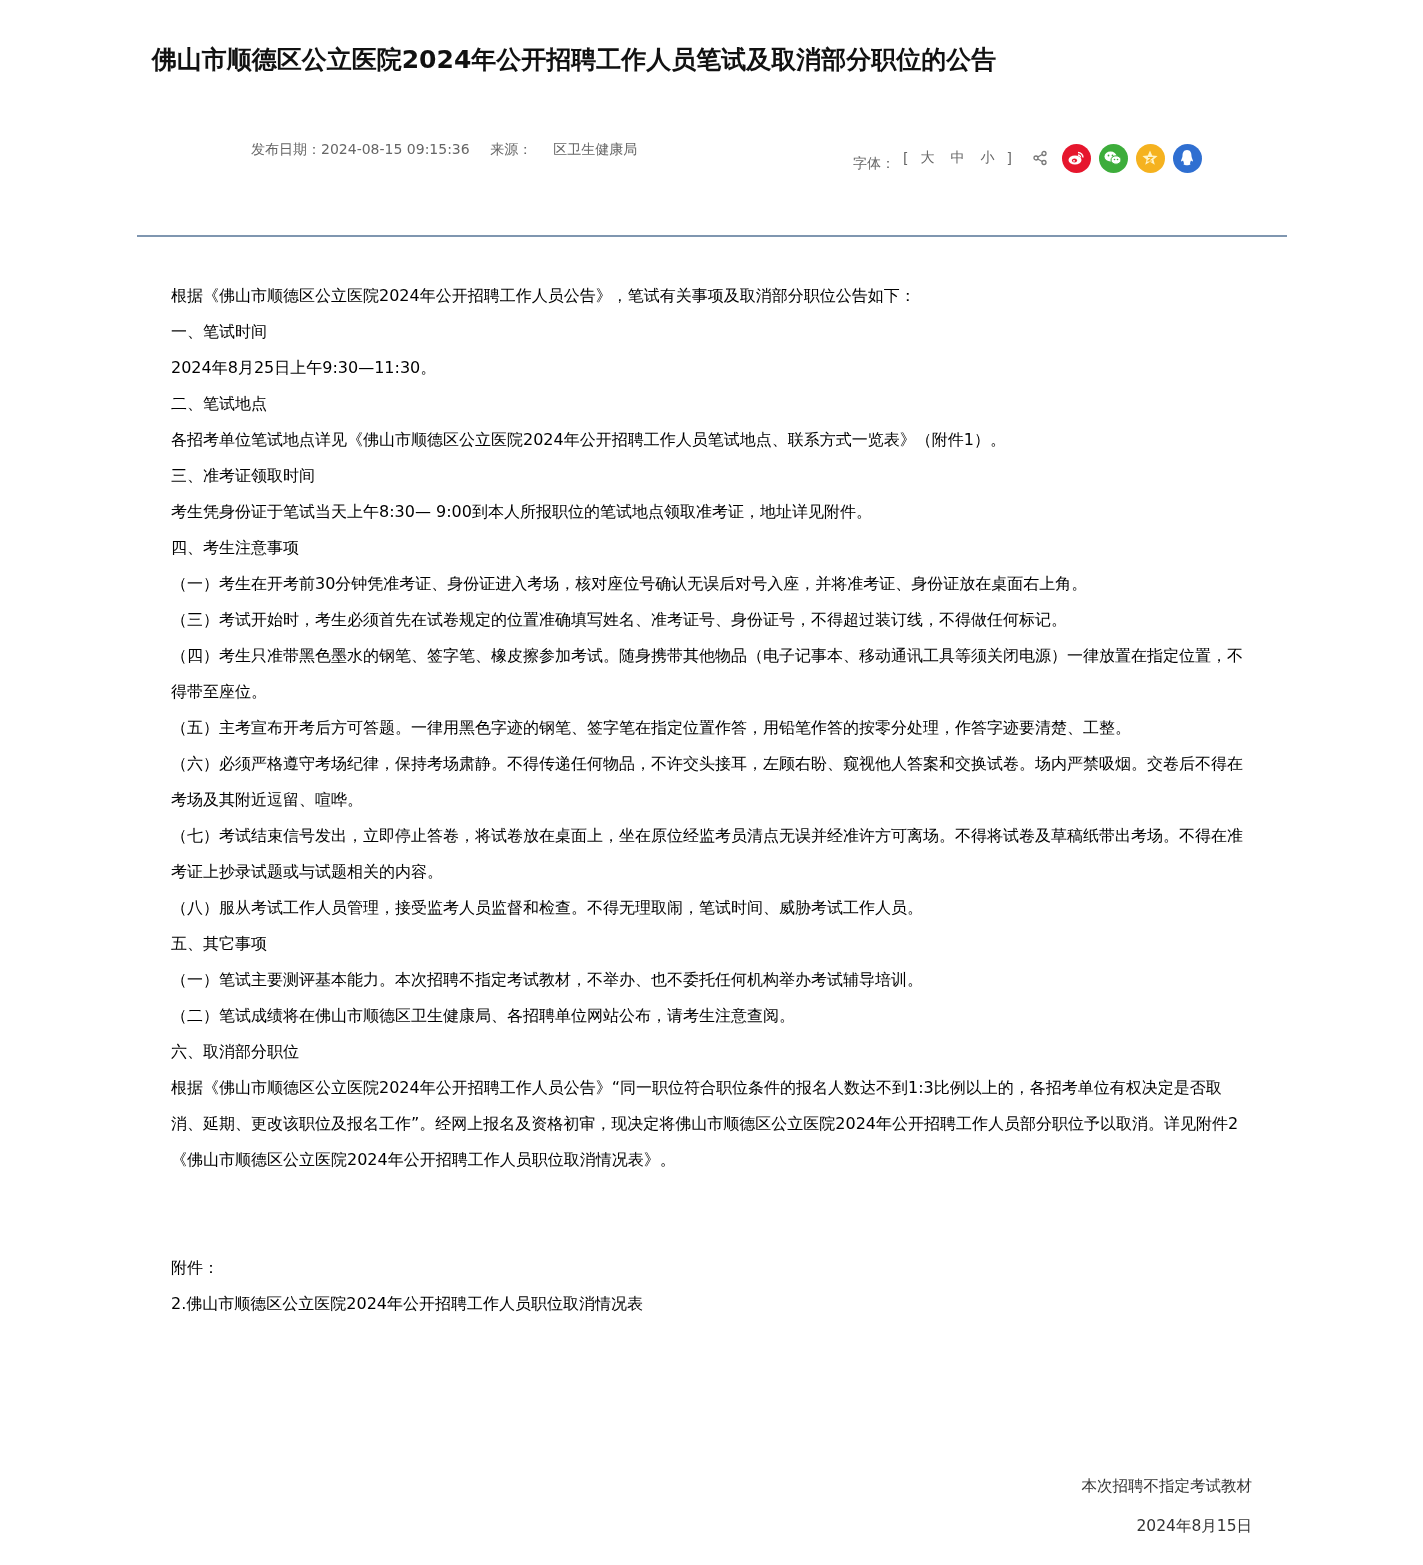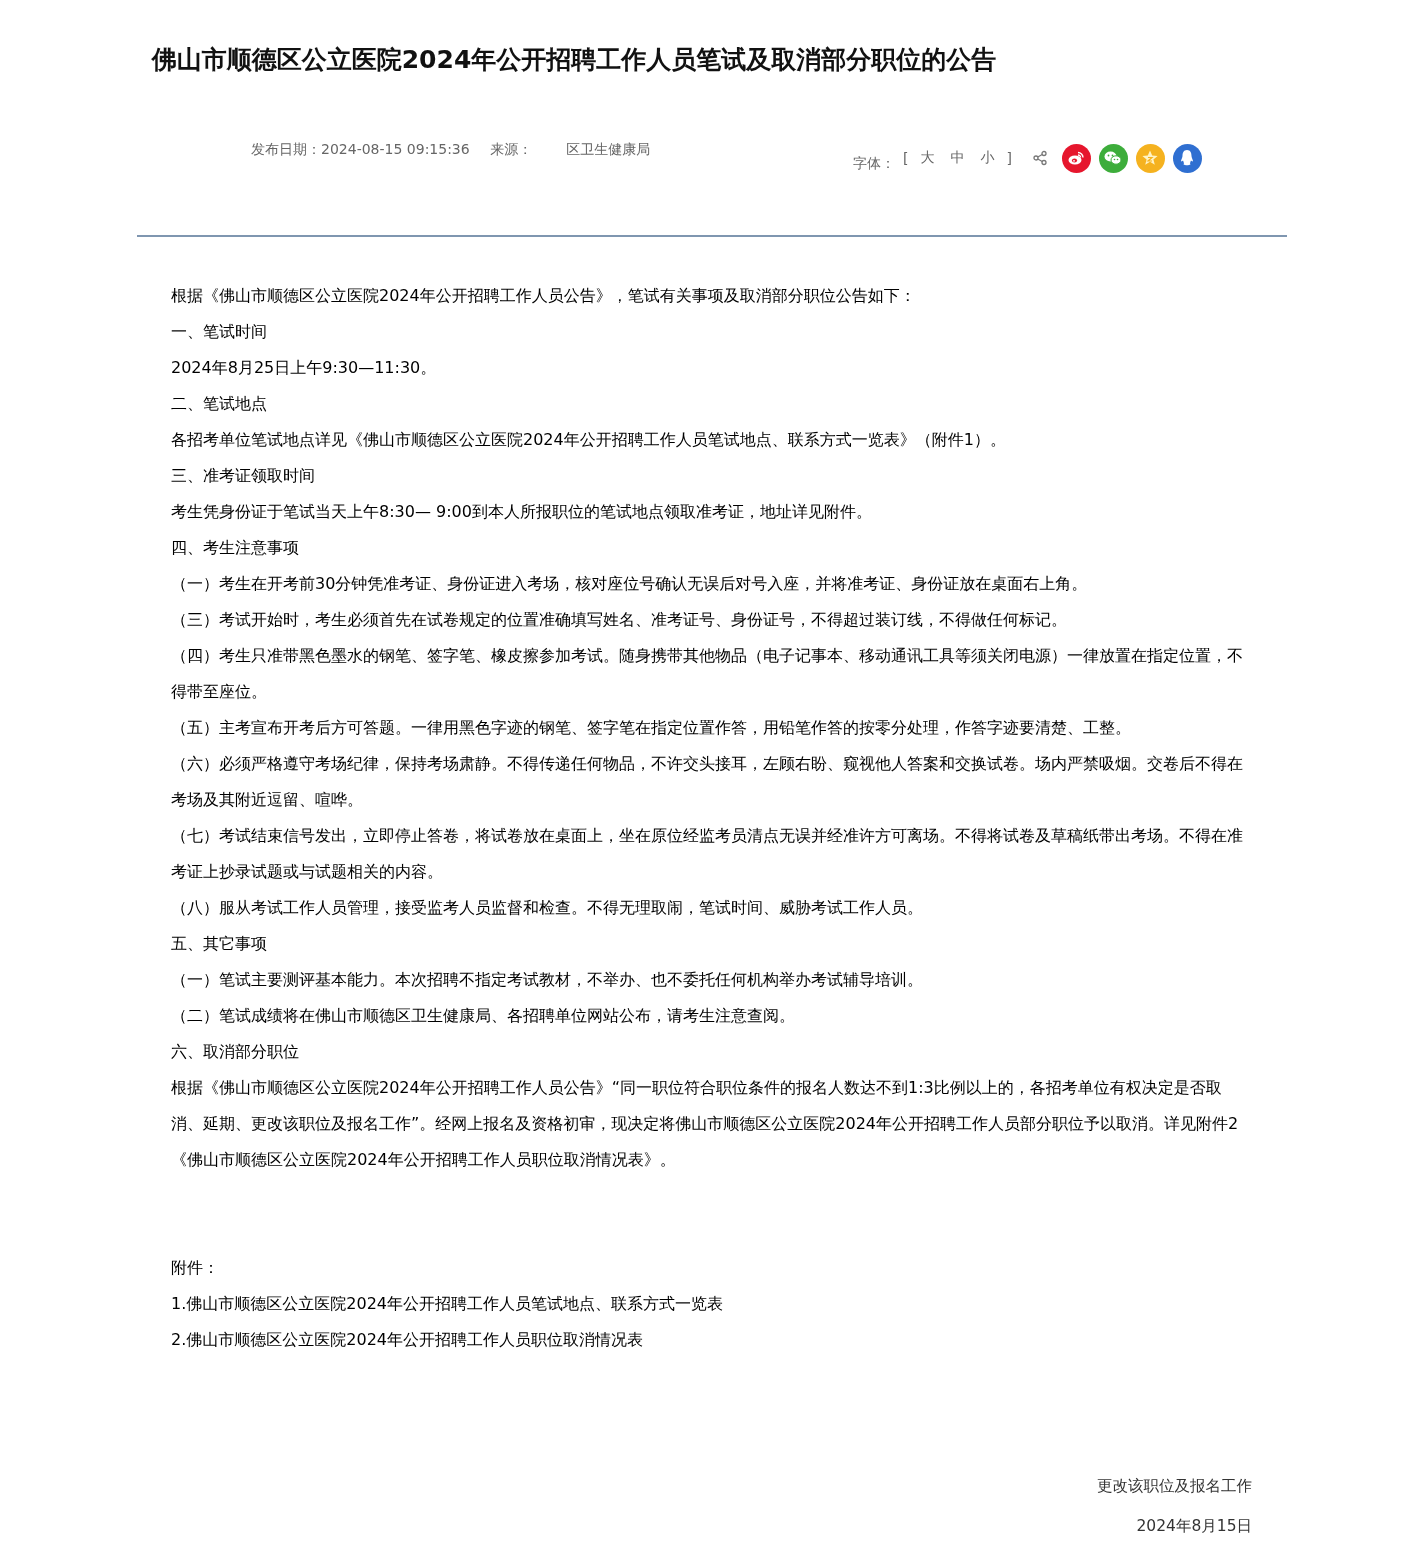--- a/index.html
+++ b/index.html
@@ -34,21 +34,21 @@
     position: absolute; right: 171px; top: 1466px; text-align: right; font-size: 15.5px; line-height: 40px; color: #333333;
   }
 </style>
 </head>
 <body>
 
 <h1 class="title">佛山市顺德区公立医院2024年公开招聘工作人员笔试及取消部分职位的公告</h1>
 
 <div class="meta">
   <span><span style="margin:0">发布日期：</span><span style="margin:0">2024-08-15 09:15:36</span></span>
-  <span><span style="margin:0 18px 0 0">来源：</span><span style="margin:16px">区卫生健康局</span></span>
+  <span><span style="margin:0 5px 0 0">来源：</span><span style="margin:16px">区卫生健康局</span></span>
 </div>
 
 <div class="tools">
   <span class="fs-label">字体：</span>
   <span class="bracket">[</span>
   <span class="fs-btn">大</span>
   <span class="fs-btn">中</span>
   <span class="fs-btn">小</span>
   <span class="bracket">]</span>
   <span class="share-ico">
@@ -112,20 +112,19 @@
   <p>（八）服从考试工作人员管理，接受监考人员监督和检查。不得无理取闹，笔试时间、威胁考试工作人员。</p>
   <p>五、其它事项</p>
   <p>（一）笔试主要测评基本能力。本次招聘不指定考试教材，不举办、也不委托任何机构举办考试辅导培训。</p>
   <p>（二）笔试成绩将在佛山市顺德区卫生健康局、各招聘单位网站公布，请考生注意查阅。</p>
   <p>六、取消部分职位</p>
   <p>根据《佛山市顺德区公立医院2024年公开招聘工作人员公告》“同一职位符合职位条件的报名人数达不到1:3比例以上的，各招考单位有权决定是否取消、延期、更改该职位及报名工作”。经网上报名及资格初审，现决定将佛山市顺德区公立医院2024年公开招聘工作人员部分职位予以取消。详见附件2《佛山市顺德区公立医院2024年公开招聘工作人员职位取消情况表》。</p>
 
   <div class="gap"></div>
 
   <p>附件：</p>
-  <p style="cursor:pointer">1.佛山市顺德区公立医院2024年公开招聘工作人员笔试地点、联系方式一览表</p>
   <p style="cursor:pointer">2.佛山市顺德区公立医院2024年公开招聘工作人员职位取消情况表</p>
 </div>
 
 <div class="sign">
-  <div>更改该职位及报名工作</div>
+  <div>本次招聘不指定考试教材</div>
   <div>2024年8月15日</div>
 </div>
 
 </body></html>

